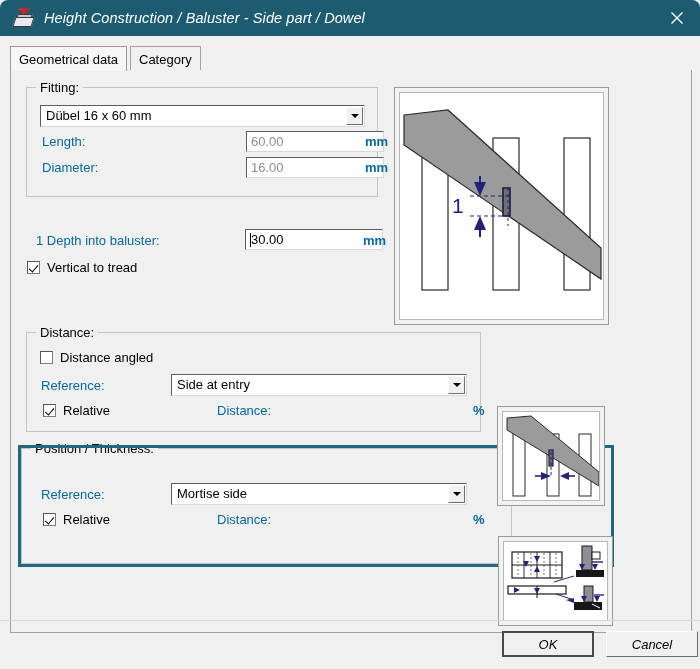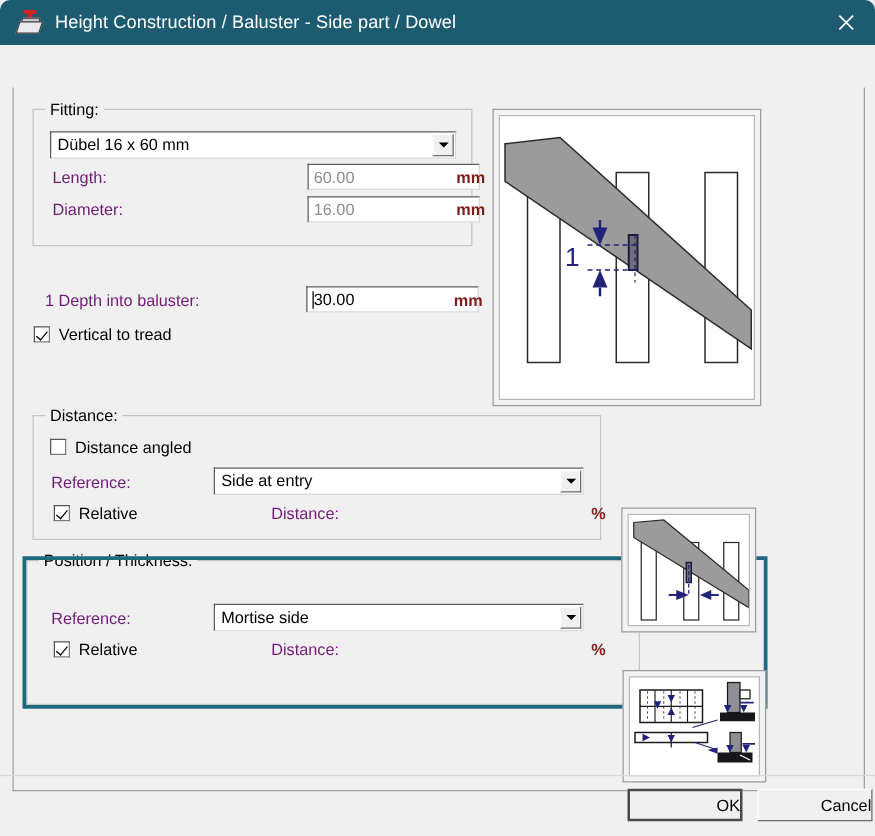--- a/index.html
+++ b/index.html
@@ -28,20 +28,21 @@
     left: 0; top: 0;
     width: 700px;
     height: 36px;
     background: #1d5c70;
     border-top-left-radius: 8px;
     border-top-right-radius: 8px;
     display: flex;
     align-items: center;
     box-sizing: border-box;
     padding-left: 14px;
+    font-style: italic;
   }
   .app-icon {
     width: 20px;
     height: 20px;
     position: relative;
     flex: 0 0 auto;
     margin-right: 10px;
   }
   .app-icon .plane-body {
     position: absolute;
@@ -175,27 +176,27 @@
     width: 596px; height: 122px;
     border: 3px solid #1d6a80;
     box-sizing: border-box;
     pointer-events: none;
   }
 
   
   .lbl {
     position: absolute;
     font-size: 13px;
-    color: #701a75;
+    color: #0369a1;
     white-space: nowrap;
   }
   .unit {
     position: absolute;
     font-size: 13px;
-    color: #7f1d1d;
+    color: #0369a1;
     font-weight: bold;
     white-space: nowrap;
   }
 
   .textbox {
     position: absolute;
     box-sizing: border-box;
     background: #ffffff;
     border: 1px solid #7f7f7f;
     border-top-color: #5c5c5c;
@@ -315,24 +316,25 @@
     position: absolute;
     box-sizing: border-box;
     background: #f0f0f0;
     border: 1px solid #707070;
     border-top-color: #fdfdfd;
     border-left-color: #fdfdfd;
     border-right-color: #6b6b6b;
     border-bottom-color: #6b6b6b;
     display: flex;
     align-items: center;
-    justify-content: flex-end;
+    justify-content: center;
     font-size: 13px;
     color: #000;
     height: 26px;
+    font-style: italic;
   }
   .btn.default {
     border: 2px solid #4a4a4a;
   }
   #btn-ok { left: 502px; top: 631px; width: 92px; }
   #btn-cancel { left: 606px; top: 631px; width: 92px; }
 
   .bottom-sep {
     position: absolute;
     left: 0; top: 620px;
@@ -357,20 +359,29 @@
     <div class="title-text">Height Construction / Baluster - Side part / Dowel</div>
     <div class="close-btn">
       <svg width="16" height="16" viewBox="0 0 16 16">
         <path d="M2.5 2.5 L13.5 13.5 M13.5 2.5 L2.5 13.5" stroke="#ffffff" stroke-width="1.4" fill="none"></path>
       </svg>
     </div>
   </div>
 
   <div class="client">
 
+    <div class="tabstrip">
+      <div class="tab-filler"></div>
+      <div class="tab active tab-geo">
+        <span>Geometrical data</span>
+      </div>
+      <div class="tab tab-cat">
+        <span>Category</span>
+      </div>
+    </div>
 
     <div class="panel">
 
       <div class="group" id="group-fitting">
         <div class="group-title">Fitting:</div>
 
         <div class="combo" style="left:13px; top:17px; width:325px;">
           <div class="combo-text">Dübel 16 x 60 mm</div>
           <div class="combo-btn">
               <div class="arrow"></div>

